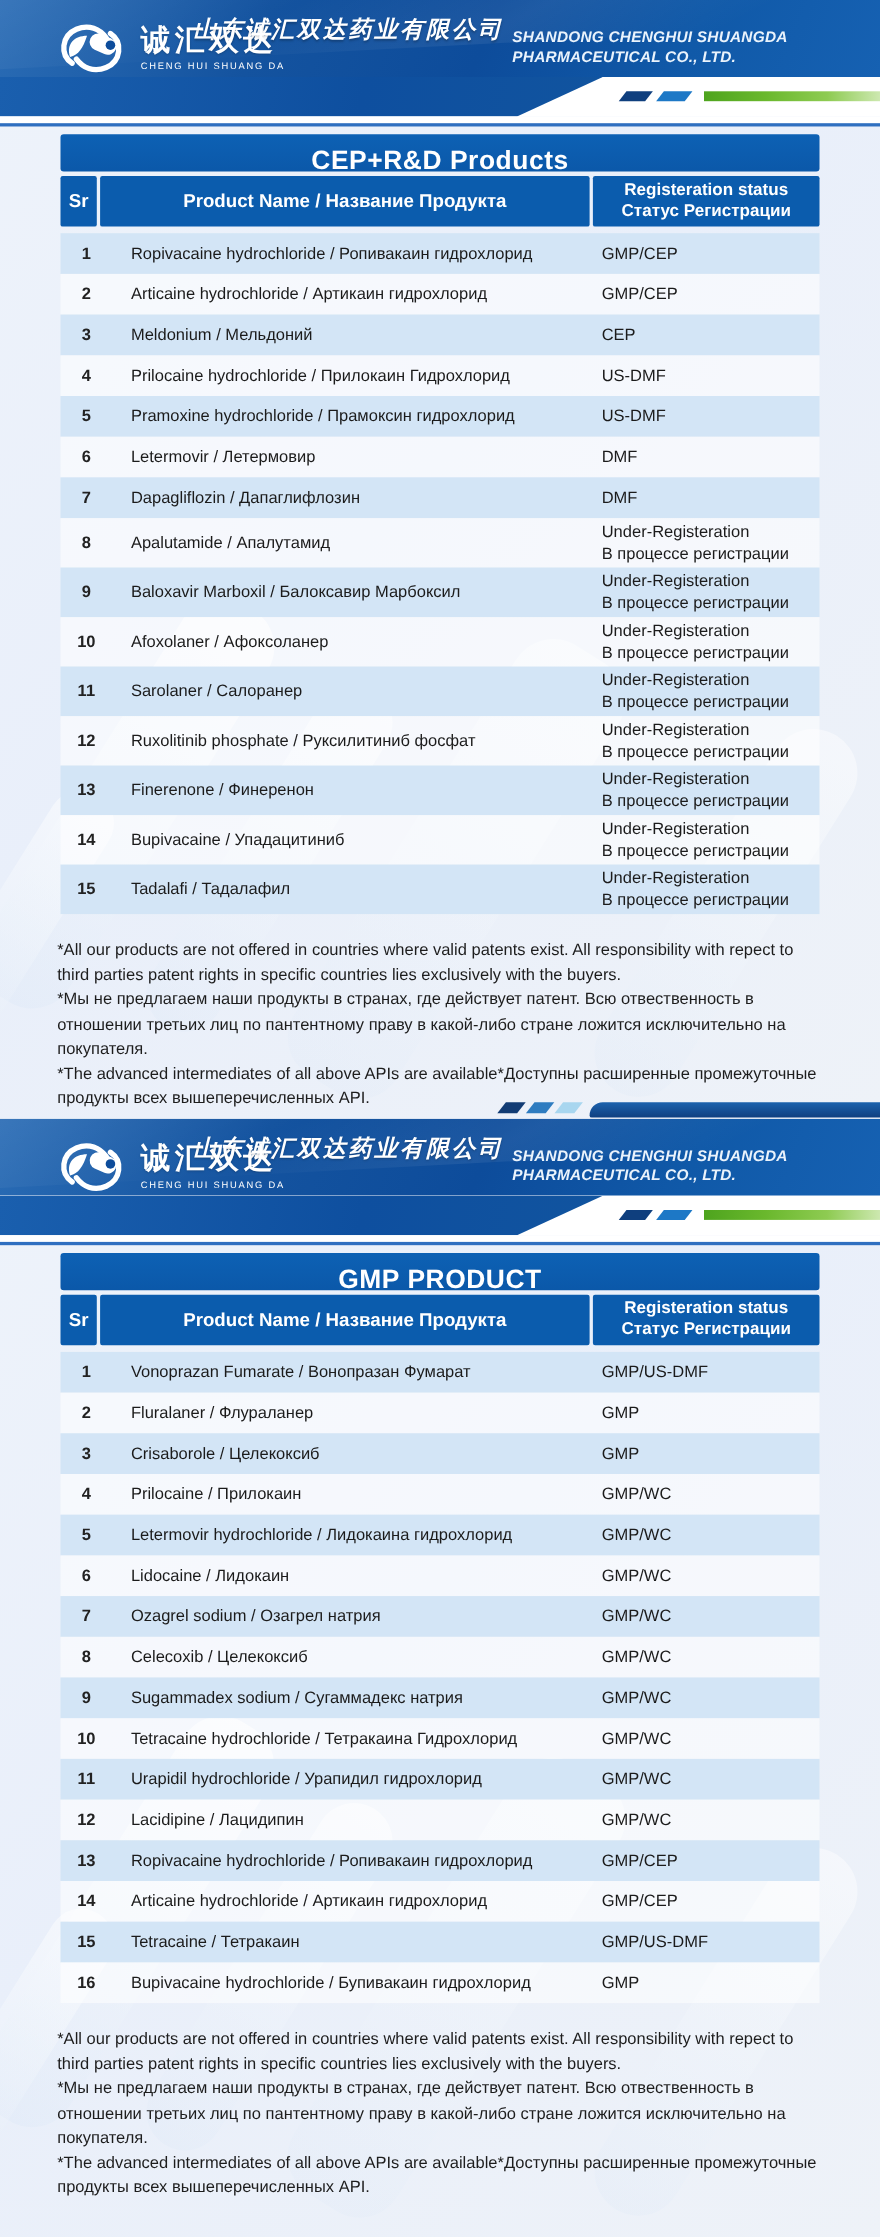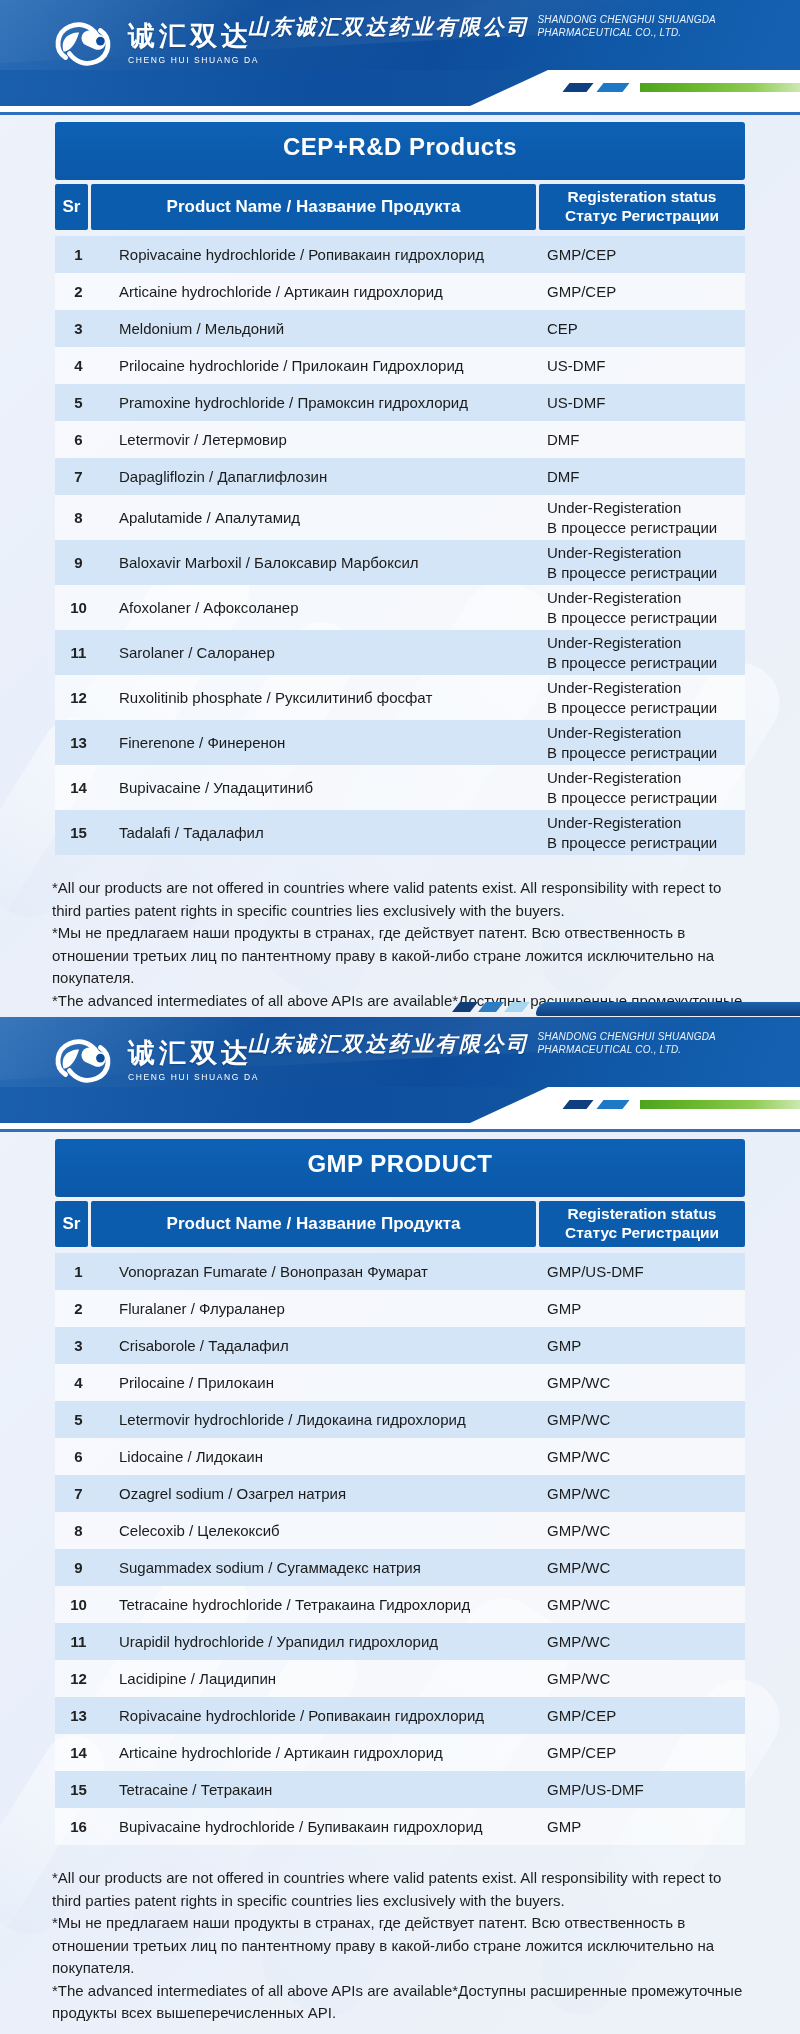--- a/index.html
+++ b/index.html
@@ -47,42 +47,42 @@
     background:linear-gradient(100deg,#1a5fae 0%,#0e4f9f 60%,#11549f 100%);
     clip-path:polygon(0 0,100% 0,calc(100% - 78px) 100%,0 100%);
   }
   .hdr-underline { height:9px; background:#ffffff; border-bottom:3px solid #2f6fc0; }
 
   .company { position:absolute; right:84px; top:13px; display:flex; align-items:flex-start; white-space:nowrap; }
   .company-cn {
     color:#fff; font-size:21px; font-weight:bold; font-style:italic; letter-spacing:2.5px;
     text-shadow:0 1px 2px rgba(0,0,0,.25);
   }
-  .company-en { margin-left:8px; margin-top:1px; color:#eaf3fc; font-size:10px; font-style:italic; line-height:1.25; font-weight:normal; letter-spacing:.2px;}
+  .company-en { margin-left:8px; margin-top:12px; color:#eaf3fc; font-size:14px; font-style:italic; line-height:1.25; font-weight:bold; letter-spacing:.2px;}
 
   .logo { position:absolute; left:52px; top:15px; display:flex; align-items:center; z-index:3; }
   .logo-mark { width:62px; height:58px; }
   .logo-text { margin-left:14px; color:#fff; }
   .logo-cn { font-size:27px; font-weight:bold; letter-spacing:4px; line-height:1; text-shadow:0 1px 2px rgba(0,0,0,.2);}
   .logo-en { font-size:8.5px; letter-spacing:1.6px; margin-top:5px; }
 
   .band-dash { position:absolute; top:13px; height:9px; transform:skewX(-38deg); }
   .dash-navy { left:566px; width:24px; background:#0f3f7e; }
   .dash-blue { left:600px; width:26px; background:#1d78c6; }
   .band-green {
     position:absolute; top:13px; left:640px; right:0; height:9px;
     background:linear-gradient(90deg,#4ea41e 0%,#6ab82d 35%,#8ecb52 70%,#cde8b0 100%);
   }
 
   
   .tbl-wrap { position:relative; margin:16px 55px 0 55px; z-index:1; }
   .tbl-title {
     background:linear-gradient(180deg,#0d61b4,#0b58a9);
     color:#fff; text-align:center; font-size:24px; font-weight:bold;
-    height:58px; line-height:50px; border-radius:3px; letter-spacing:.5px;
+    height:34px; line-height:50px; border-radius:3px; letter-spacing:.5px;
   }
   .tbl-head { display:flex; gap:3px; margin-top:4px; }
   .tbl-head .hc {
     background:#0b5cad; color:#fff; font-weight:bold;
     display:flex; flex-direction:column; justify-content:center; align-items:center;
     height:46px; border-radius:2px;
   }
   .hc-sr   { width:33px; font-size:17px; }
   .hc-name { width:445px; font-size:17px; }
   .hc-status { flex:1; font-size:15.5px; line-height:1.2; }
@@ -388,21 +388,21 @@
           <div class="cell sr">2</div>
           <div class="cell name">Fluralaner / Флураланер</div>
           <div class="cell status">
             <div>GMP</div>
 
           </div>
         </div>
 
         <div class="row">
           <div class="cell sr">3</div>
-          <div class="cell name">Crisaborole / Тадалафил</div>
+          <div class="cell name">Crisaborole / Целекоксиб</div>
           <div class="cell status">
             <div>GMP</div>
 
           </div>
         </div>
 
         <div class="row">
           <div class="cell sr">4</div>
           <div class="cell name">Prilocaine / Прилокаин</div>
           <div class="cell status">

